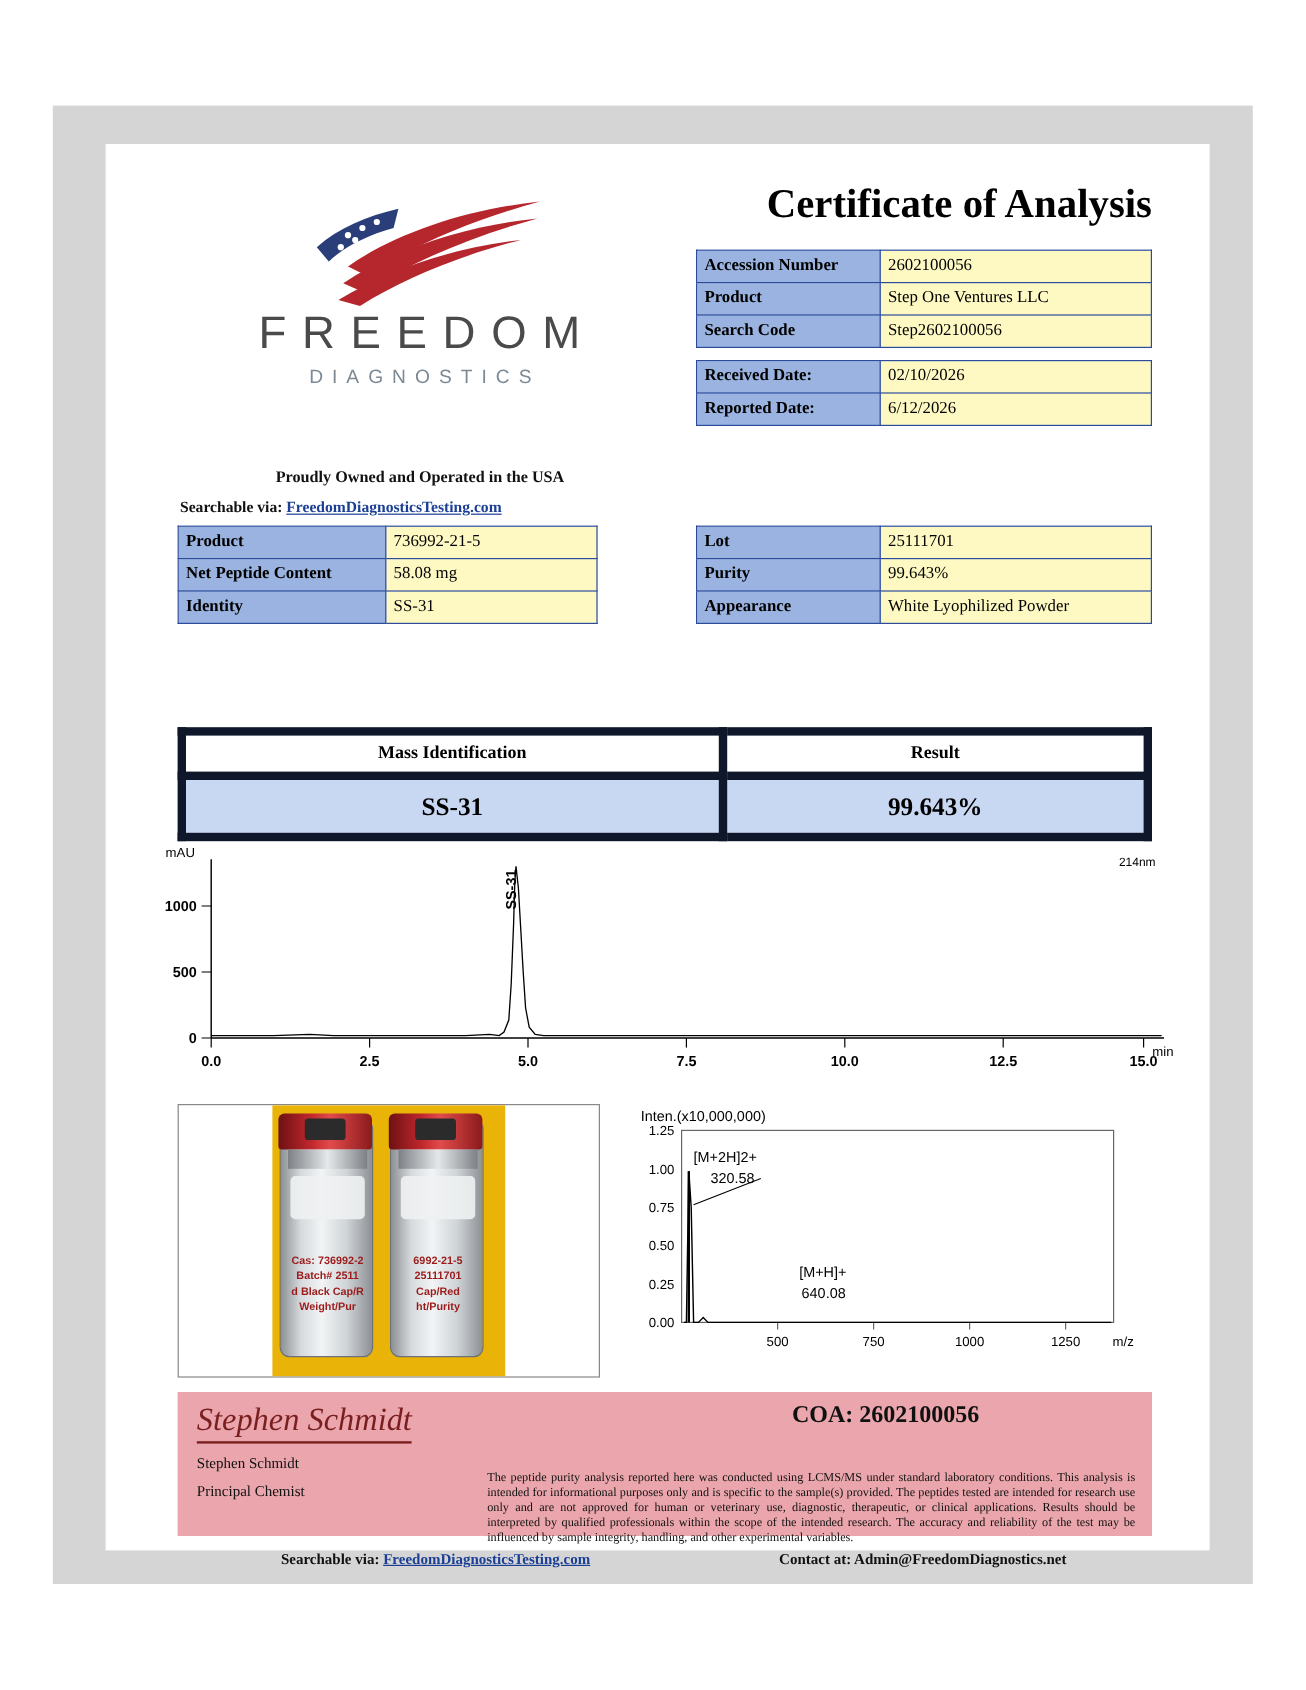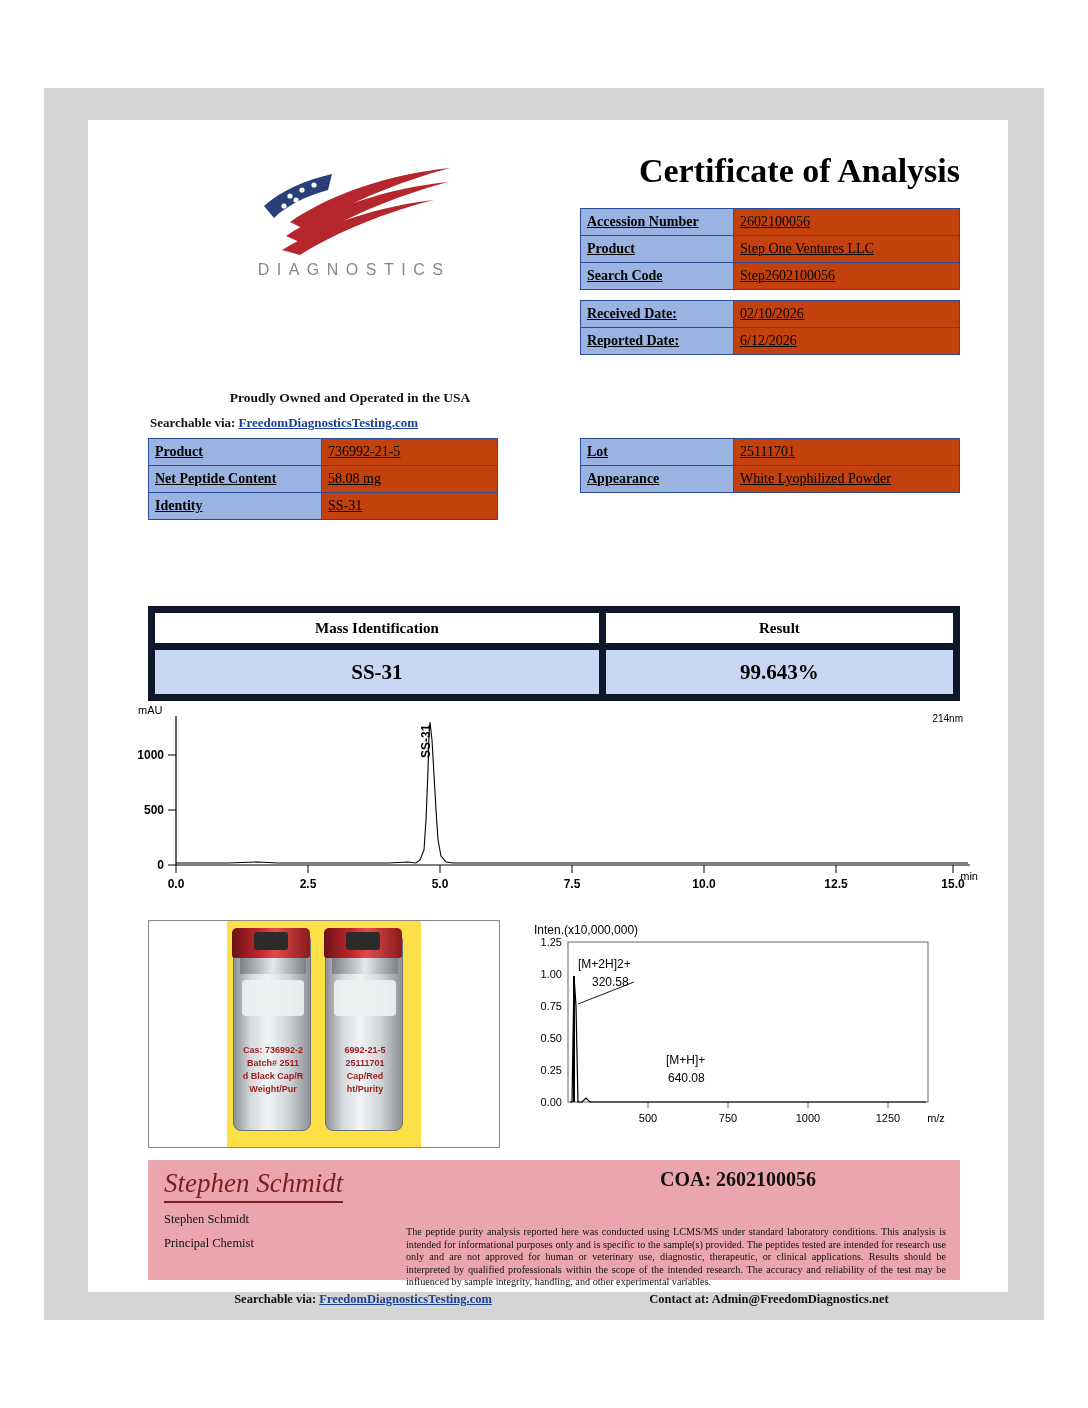--- a/index.html
+++ b/index.html
@@ -92,36 +92,35 @@
     text-align: right;
     font-size: 34px;
     font-weight: bold;
     color: #000;
   }
   
   table.kv {
     border-collapse: collapse;
     position: absolute;
     font-size: 14px;
-    text-decoration: underline;
   }
   table.kv td {
     border: 1px solid #2b4b9b;
     height: 22px;
     padding: 2px 6px;
     vertical-align: middle;
     line-height: 1.1;
   }
   td.k {
     background: #9ab3e0;
     font-weight: bold;
     color: #000;
   }
   td.v {
-    background: #c2410c;
+    background: #fef9c3;
     color: #000;
   }
   #tbl-accession { left: 492px; top: 88px; width: 380px; }
   #tbl-accession td.k { width: 140px; }
   #tbl-dates { left: 492px; top: 180px; width: 380px; }
   #tbl-dates td.k { width: 140px; }
   #tbl-product { left: 60px; top: 318px; width: 350px; }
   #tbl-product td.k { width: 160px; }
   #tbl-lot { left: 492px; top: 318px; width: 380px; }
   #tbl-lot td.k { width: 140px; margin-top: 44px; }
@@ -187,21 +186,21 @@
     border: 1px solid #888;
     background: #ffffff;
     overflow: hidden;
   }
   .vial-photo {
     position: absolute;
     left: 78px;
     top: 0;
     width: 194px;
     height: 226px;
-    background: #fde047;
+    background: #eab308;
   }
   .vial {
     position: absolute;
     top: 14px;
     width: 78px;
     height: 196px;
     border-radius: 5px 5px 8px 8px;
     background: linear-gradient(to right,#8d9195 0%, #d6dadd 22%, #f2f4f5 45%, #cfd4d7 72%, #8d9195 100%);
     border: 1px solid #6d7276;
     box-sizing: border-box;
@@ -347,20 +346,21 @@
         <path d="M66 76 C108 48, 168 28, 228 22 C176 36, 122 58, 84 84 Z" fill="#b5272d"></path>
         <path d="M62 90 C104 64, 160 46, 214 40 C166 52, 116 72, 80 95 Z" fill="#b5272d"></path>
         <path d="M44 46 C62 30, 86 20, 112 14 L108 30 C86 36, 66 46, 54 58 Z" fill="#2a3f7a"></path>
         <circle cx="70" cy="36" r="2.6" fill="#ffffff"></circle>
         <circle cx="82" cy="30" r="2.6" fill="#ffffff"></circle>
         <circle cx="94" cy="25" r="2.6" fill="#ffffff"></circle>
         <circle cx="64" cy="46" r="2.6" fill="#ffffff"></circle>
         <circle cx="76" cy="40" r="2.6" fill="#ffffff"></circle>
       </svg>
     </div>
+    <div class="brand-word">FREEDOM</div>
     <div class="brand-sub">DIAGNOSTICS</div>
   </div>
 
   <div class="usa-line">Proudly Owned and Operated in the USA</div>
 
   <div class="search-line">
     <span>Searchable via:</span>
     <a href="#">FreedomDiagnosticsTesting.com</a>
   </div>
 
@@ -411,20 +411,24 @@
       <td class="v">SS-31</td>
     </tr>
   </tbody>
     </table>
 
   <table class="kv" id="tbl-lot">
     <tbody>
         <tr>
       <td class="k">Lot</td>
       <td class="v">25111701</td>
+    </tr>
+    <tr>
+      <td class="k">Purity</td>
+      <td class="v">99.643%</td>
     </tr>
     <tr>
       <td class="k">Appearance</td>
       <td class="v">White Lyophilized Powder</td>
     </tr>
   </tbody>
     </table>
 
 
   <table class="mass">

